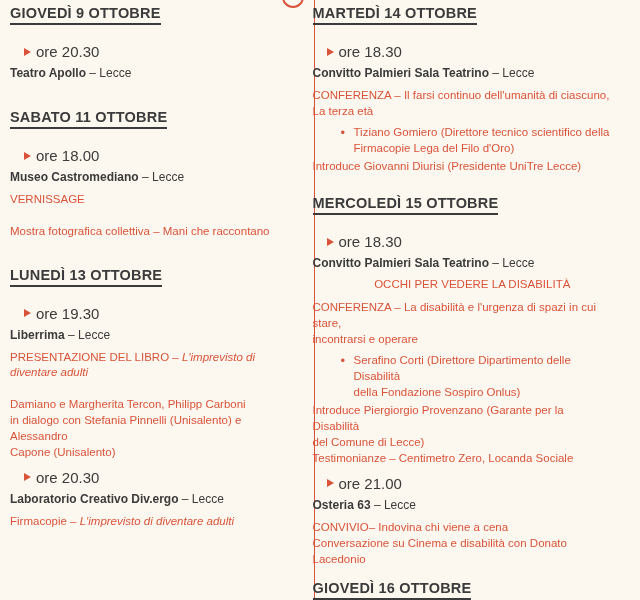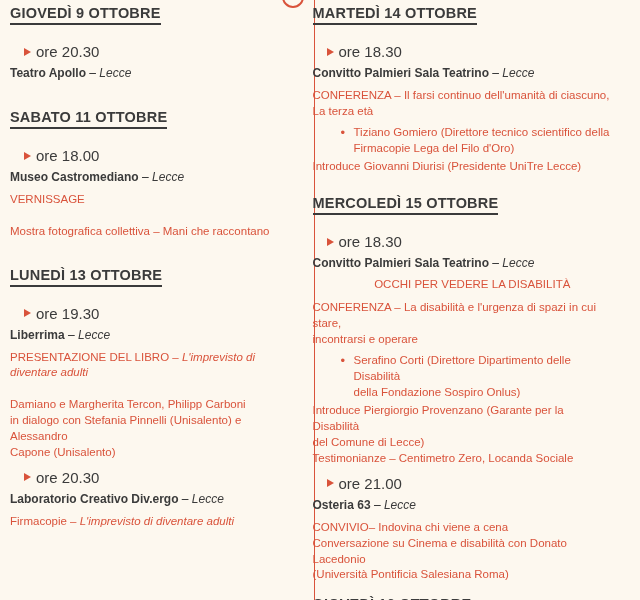--- a/index.html
+++ b/index.html
@@ -83,21 +83,20 @@
   }
   .venue {
     font-size: 12px;
     font-weight: bold;
     color: #3b3b3b;
     margin: 0 0 7px 0;
     line-height: 1.25;
   }
   .venue .city {
     font-weight: normal;
-    font-style: italic;
   }
   .block {
     font-size: 11.5px;
     color: #d9533b;
     line-height: 1.38;
     margin: 0 0 5px 0;
   }
   .block .ital {
     font-style: italic;
   }
@@ -262,21 +261,20 @@
         <span class="tri"></span>
         <span>ore 21.00</span>
       </div>
       <div class="venue">
         <span>Osteria 63</span>
         <span class="city">– Lecce</span>
       </div>
       <div class="block">
         <span>CONVIVIO– Indovina chi viene a cena</span><br>
         <span>Conversazione su Cinema e disabilità con Donato Lacedonio</span><br>
-        <span>(Università Pontificia Salesiana Roma)</span>
       </div>
     </div>
 
     <div class="spacer-s"></div>
 
     <div class="day">
       <div class="day-title">GIOVEDÌ 16 OTTOBRE</div>
       <div class="time-row">
         <span class="tri"></span>
         <span>ore 18.30</span>

